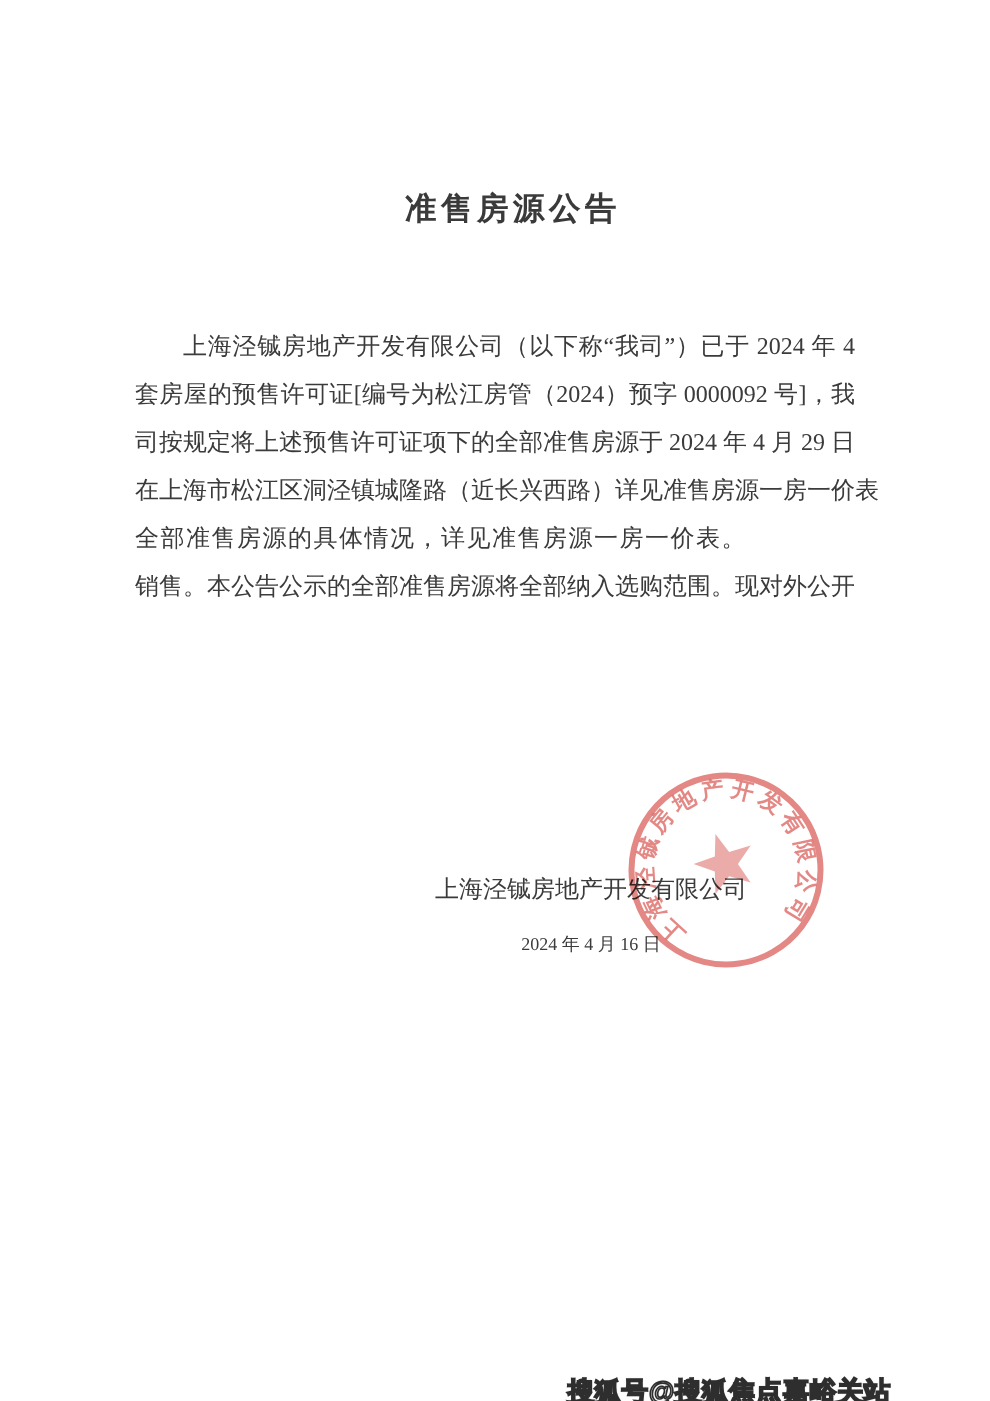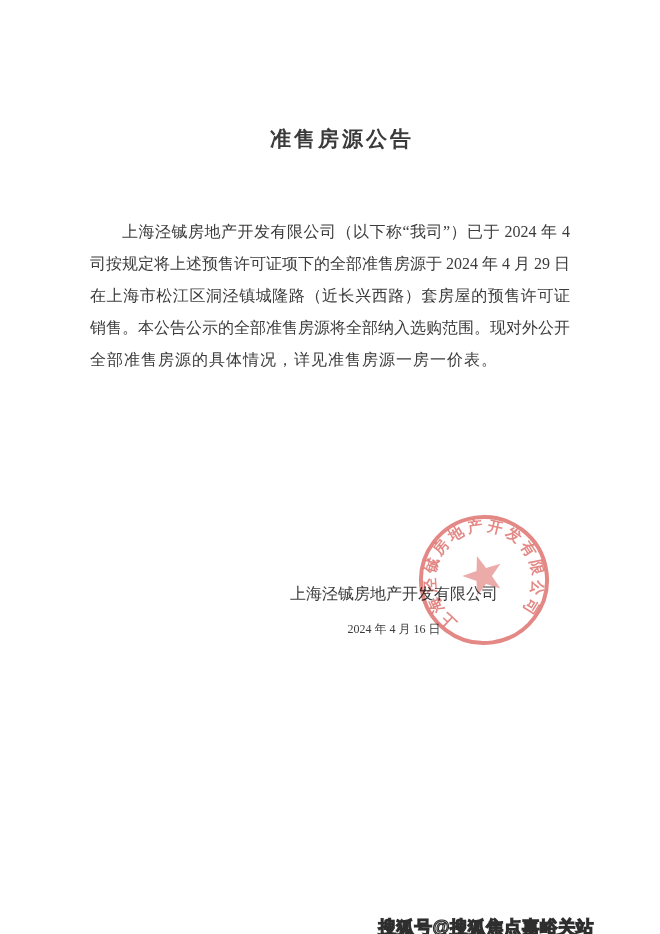--- a/index.html
+++ b/index.html
@@ -97,24 +97,25 @@
 </style>
 </head>
 <body>
 
 <div class="page">
 
   <h1 class="doc-title">准售房源公告</h1>
 
   <div class="body-text">
     <div class="body-line first">上海泾铖房地产开发有限公司（以下称“我司”）已于 2024 年 4</div>
+    <div class="body-line">套房屋的预售许可证[编号为松江房管（2024）预字 0000092 号]，我</div>
     <div class="body-line">司按规定将上述预售许可证项下的全部准售房源于 2024 年 4 月 29 日</div>
-    <div class="body-line">在上海市松江区洞泾镇城隆路（近长兴西路）套房屋的预售许可证</div>
+    <div class="body-line">在上海市松江区洞泾镇城隆路（近长兴西路）详见准售房源一房一价表</div>
+    <div class="body-line last">全部准售房源的具体情况，详见准售房源一房一价表。</div>
     <div class="body-line">销售。本公告公示的全部准售房源将全部纳入选购范围。现对外公开</div>
-    <div class="body-line last">全部准售房源的具体情况，详见准售房源一房一价表。</div>
   </div>
 
   <div class="signature">
     <div class="company">上海泾铖房地产开发有限公司</div>
     <div class="date">2024 年 4 月 16 日</div>
   </div>
 
   <svg class="seal" viewBox="0 0 160 160">
     <circle cx="80" cy="80" r="63" fill="none" stroke-width="4" stroke-opacity="0.85" stroke="#d95f5a"></circle>
     <polygon points="80,55 75,69.1 60,69.5 71.9,78.6 67.7,93 80,84.5 92.3,93 88.1,78.6 100,69.5 85,69.1" fill-opacity="0.6" stroke-width="1" stroke-opacity="0.75" transform="rotate(-10 80 76)" fill="#d95f5a"></polygon>

